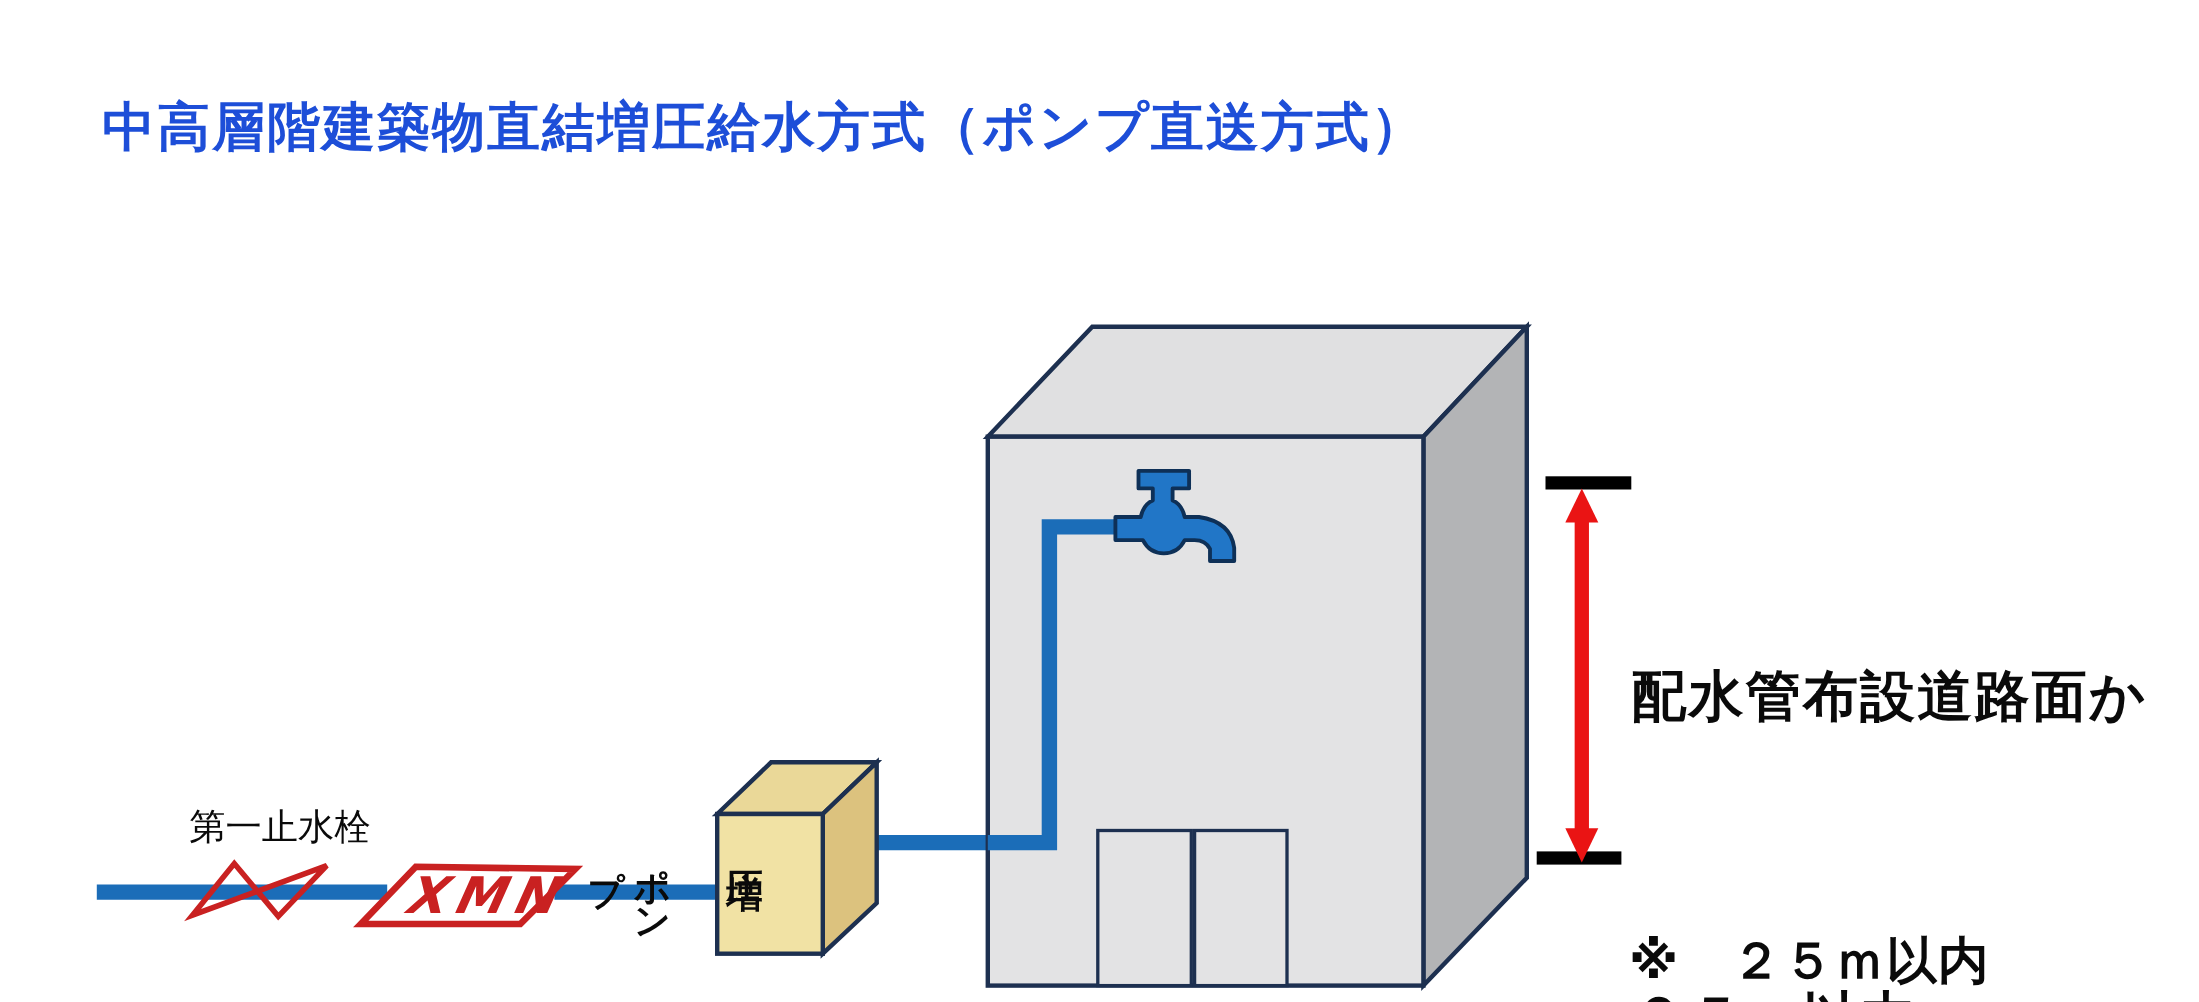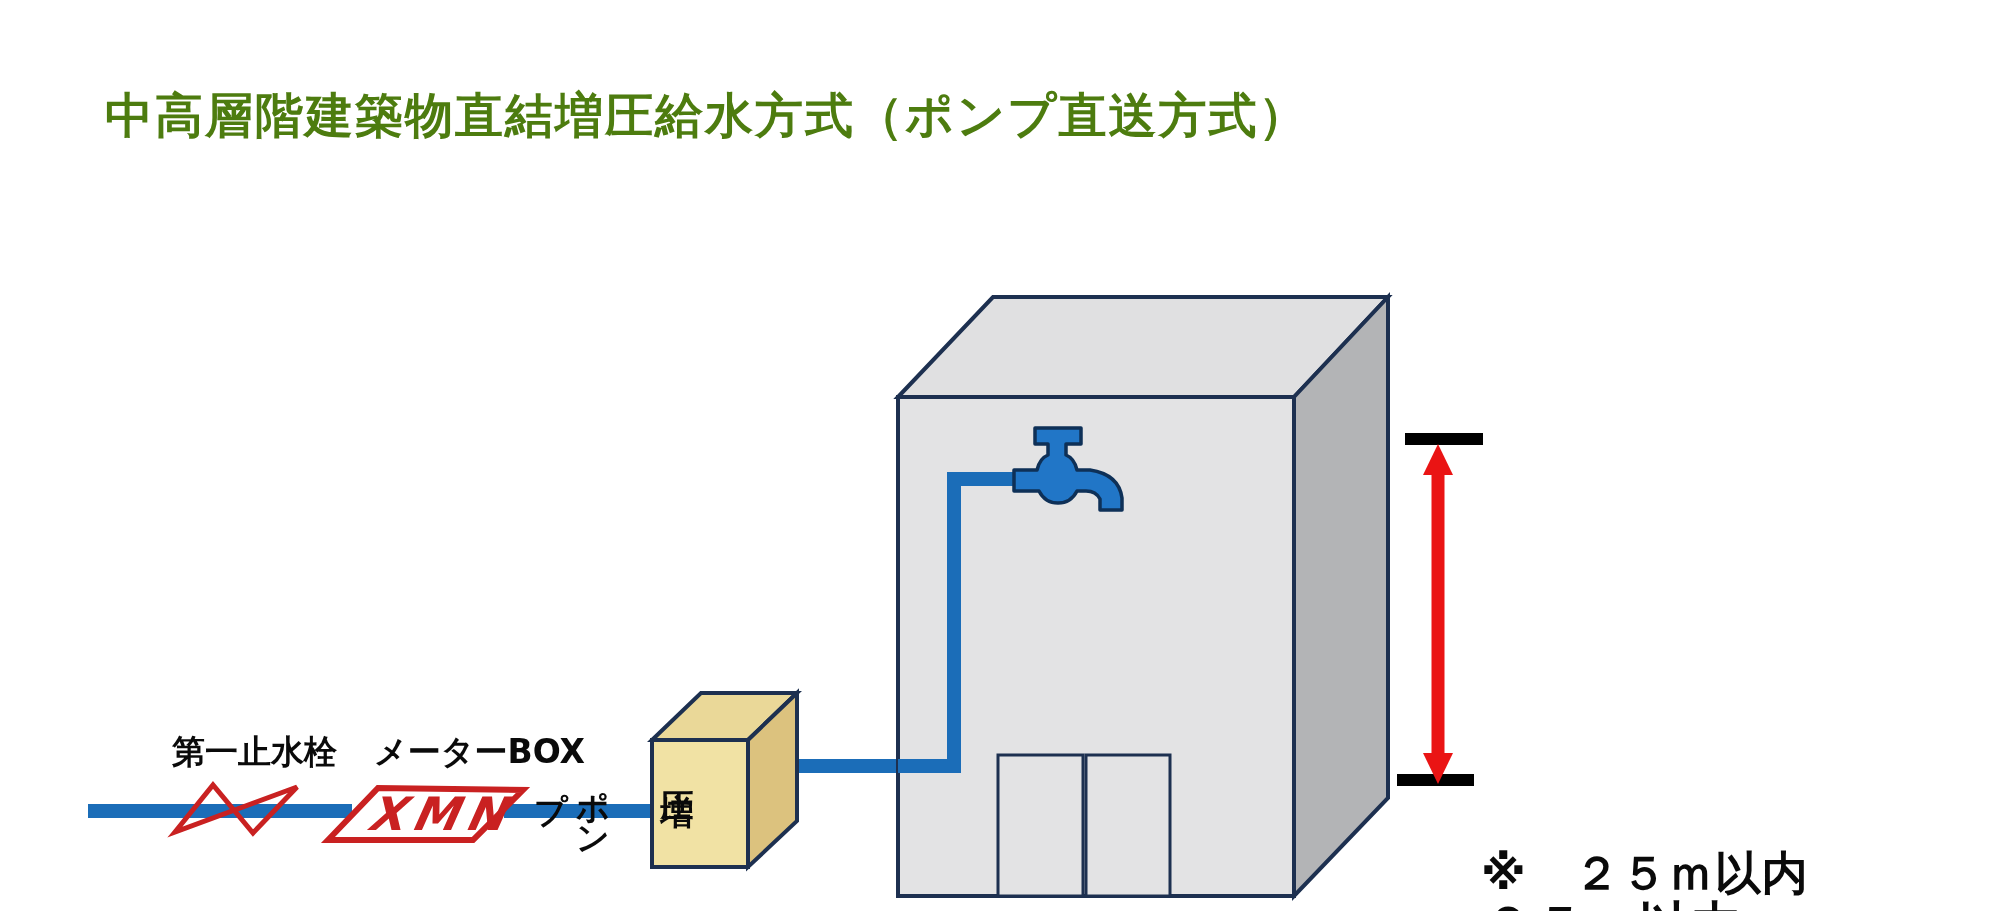--- a/index.html
+++ b/index.html
@@ -10,25 +10,24 @@
     background: #ffffff;
     overflow: hidden;
     font-family: "DejaVu Sans", "Liberation Sans", sans-serif;
   }
   #diagram-svg { position: absolute; left: 0; top: 0; }
   .abs { position: absolute; white-space: pre-line; }
   .title {
     left: 93px; top: 84px;
     font-size: 48px; font-weight: bold;
     letter-spacing: 2px;
-    color: #4d7c0f;
-    margin-left: 12px;
+    color: #1d4ed8;
   }
   .small-label {
-    font-size: 33px; font-weight: bold; color: #0a0a0a;
+    font-size: 33px; font-weight: normal; color: #0a0a0a;
     letter-spacing: 0px;
   }
   .valve-label { left: 172px; top: 730px; }
   .meterbox-label { left: 374px; top: 730px; }
   .pump-label {
     left: 652px; top: 742px; width: 96px; height: 125px;
     writing-mode: vertical-rl;
     font-size: 33px; font-weight: bold; color: #0a0a0a;
     line-height: 42px;
     padding-top: 24px; padding-right: 8px;
@@ -97,29 +96,28 @@
       <line x1="1438" y1="468" x2="1438" y2="760" stroke="#ea1414" stroke-width="13"></line>
       <path d="M1438,444 L1453,475 L1423,475 Z" fill="#ea1414"></path>
       <path d="M1438,784 L1453,753 L1423,753 Z" fill="#ea1414"></path>
     </g>
   </svg>
 
   <div class="abs title">中高層階建築物直結増圧給水方式（ポンプ直送方式）</div>
 
   <div class="abs small-label valve-label">第一止水栓</div>
 
-  <div class="abs small-label meterbox-label">メーターBOX</div>
 
   <div class="abs pump-label">
     <span>増圧</span>
     <span>ポンプ</span>
   </div>
 
   <div class="abs height-note">
-    <br>
+    <span>配水管布設道路面か</span><br>
     <br>
     <span>２５ｍ以内</span>
   </div>
 
   <div class="abs footnote">
     <span>※　２５ｍ以内</span><br>
     
   </div>
 
 </div>

